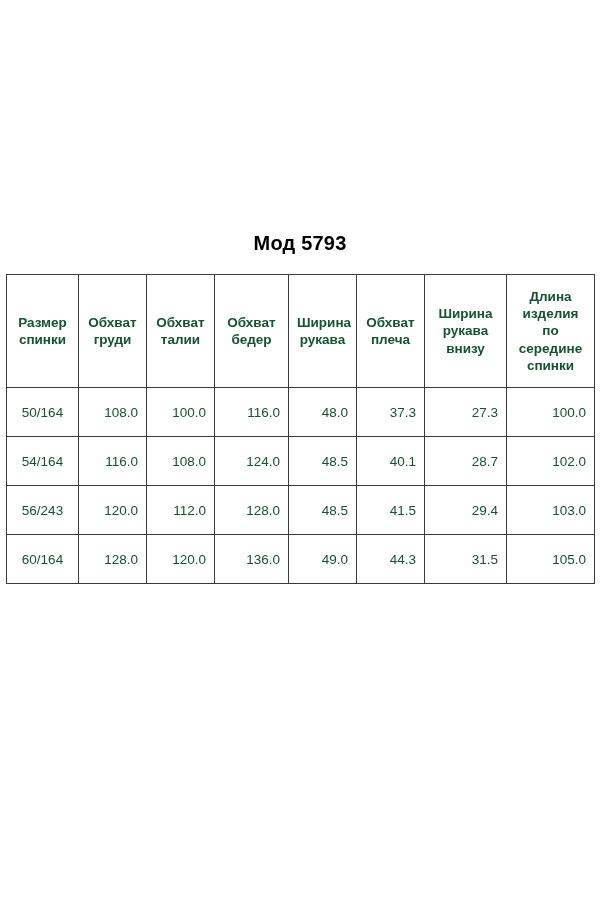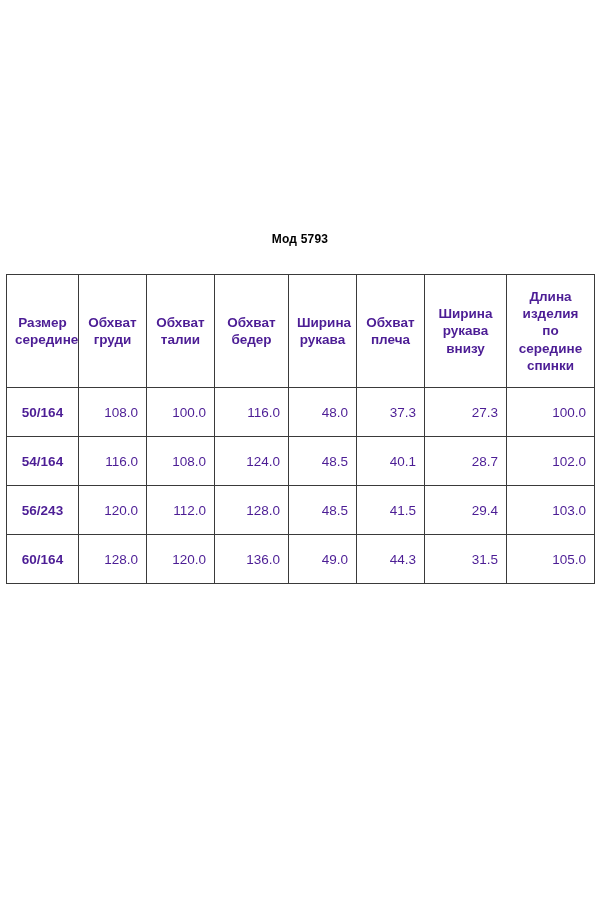--- a/index.html
+++ b/index.html
@@ -19,54 +19,54 @@
     width: 600px;
     height: 900px;
     box-sizing: border-box;
   }
   .title {
     position: absolute;
     top: 232px;
     left: 0;
     width: 600px;
     text-align: center;
-    font-size: 12px;
+    font-size: 20px;
     font-weight: bold;
     letter-spacing: 0.2px;
   }
   .table-wrap {
     position: absolute;
     top: 274px;
     left: 6px;
     width: 588px;
   }
   table.size-table {
     border-collapse: collapse;
     width: 588px;
     table-layout: fixed;
   }
   table.size-table th,
   table.size-table td {
     border: 1px solid #3a3a3a;
     font-size: 13.5px;
-    color: #4c1d95;
+    color: #14532d;
     padding: 0 8px;
     vertical-align: middle;
   }
   table.size-table thead th {
     height: 112px;
     font-weight: bold;
     text-align: center;
     line-height: 1.28;
   }
   table.size-table tbody td {
     height: 48px;
   }
   td.rowhead {
-    font-weight: bold;
+    font-weight: normal;
     text-align: center;
     font-size: 13.5px;
   }
   td.val {
     text-align: right;
     font-size: 13.5px;
     padding-right: 12px;
   }
   
   col.c0 { width: 72px; }
@@ -92,21 +92,21 @@
           <col class="c1">
           <col class="c2">
           <col class="c3">
         <col class="c4">
           <col class="c5">
           <col class="c6">
           <col class="c7">
       </colgroup>
       <thead>
         <tr>
-          <th>Размер середине</th>
+          <th>Размер спинки</th>
           <th>Обхват груди</th>
           <th>Обхват талии</th>
           <th>Обхват бедер</th>
           <th>Ширина рукава</th>
           <th>Обхват плеча</th>
           <th>Ширина рукава внизу</th>
           <th>Длина изделия по середине спинки</th>
         </tr>
       </thead>
       <tbody>

